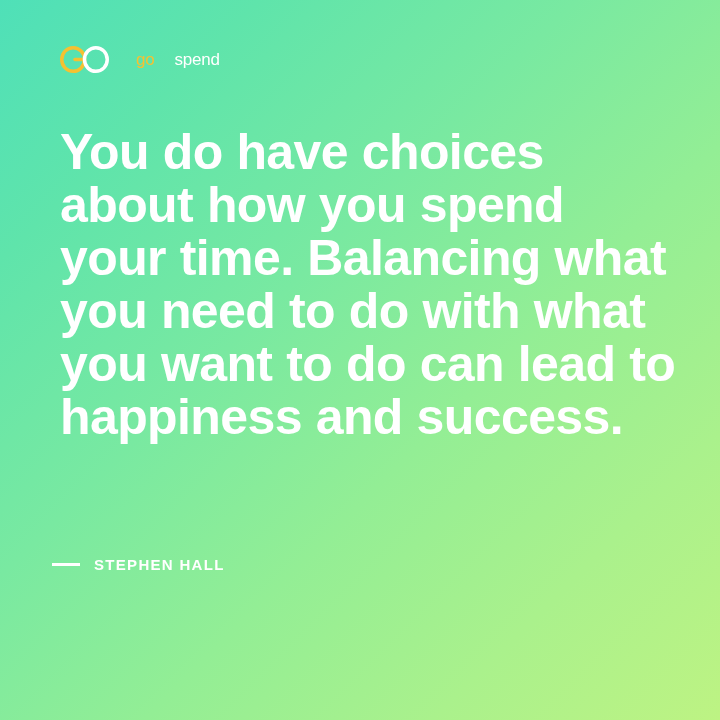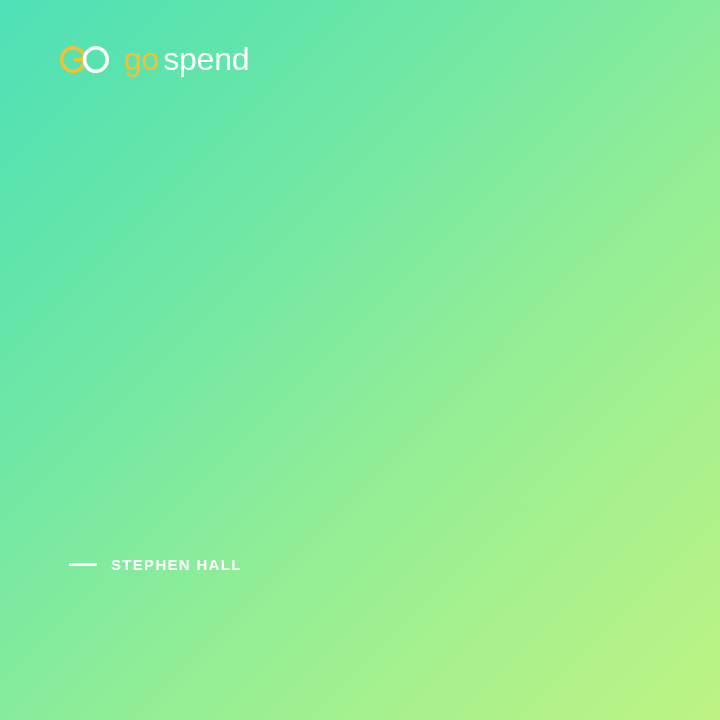--- a/index.html
+++ b/index.html
@@ -37,28 +37,29 @@
     align-items: center;
     height: 34px;
   }
   #brand-mark {
     width: 49px;
     height: 27px;
     display: block;
     flex: 0 0 auto;
   }
   #brand-wordmark {
-    margin-left: 15px;
-    font-size: 32px;
+    margin-left: 27px;
+    font-size: 17px;
     line-height: 1;
     font-weight: 400;
     letter-spacing: -0.2px;
     white-space: nowrap;
     display: flex;
     align-items: baseline;
+    gap: 16px;
   }
   .word-go {
     color: #f5c131;
   }
   .word-skills {
     color: #ffffff;
     margin-left: 4px;
   }
 
   
@@ -72,21 +73,21 @@
     font-size: 50px;
     font-weight: bold;
     line-height: 53px;
     letter-spacing: -0.6px;
     word-spacing: 0.5px;
   }
 
   
   #attribution {
     position: absolute;
-    left: 69px;
+    left: 52px;
     top: 556px;
     display: flex;
     align-items: center;
   }
   #attribution-dash {
     width: 28px;
     height: 3px;
     background: #ffffff;
     flex: 0 0 auto;
     display: block;
@@ -114,19 +115,20 @@
       <path d="M49 27 C49 19 45 12.5 39 8.8" fill="none" stroke="#4fe0b8" stroke-width="8.5" stroke-linecap="round" opacity="0"></path>
 
       <path d="M49 27 C49 13.5 59.5 3.5 71.5 3.5 C84.5 3.5 94.5 13.8 94.5 27 C94.5 40.2 84.5 50.5 71.5 50.5 C59.5 50.5 49 40.5 49 27 Z" fill="none" stroke="#ffffff" stroke-width="7" stroke-linecap="round"></path>
     </svg>
     <div id="brand-wordmark">
       <span class="word-go">go</span>
       <span class="word-skills">spend</span>
     </div>
   </div>
 
+  <p id="quote-text">You do have choices about how you spend your time. Balancing what you need to do with what you want to do can lead to happiness and success.</p>
 
   <div id="attribution">
     <span id="attribution-dash"></span>
     <span id="attribution-name">STEPHEN HALL</span>
   </div>
 
 </div>
 
 </body></html>

